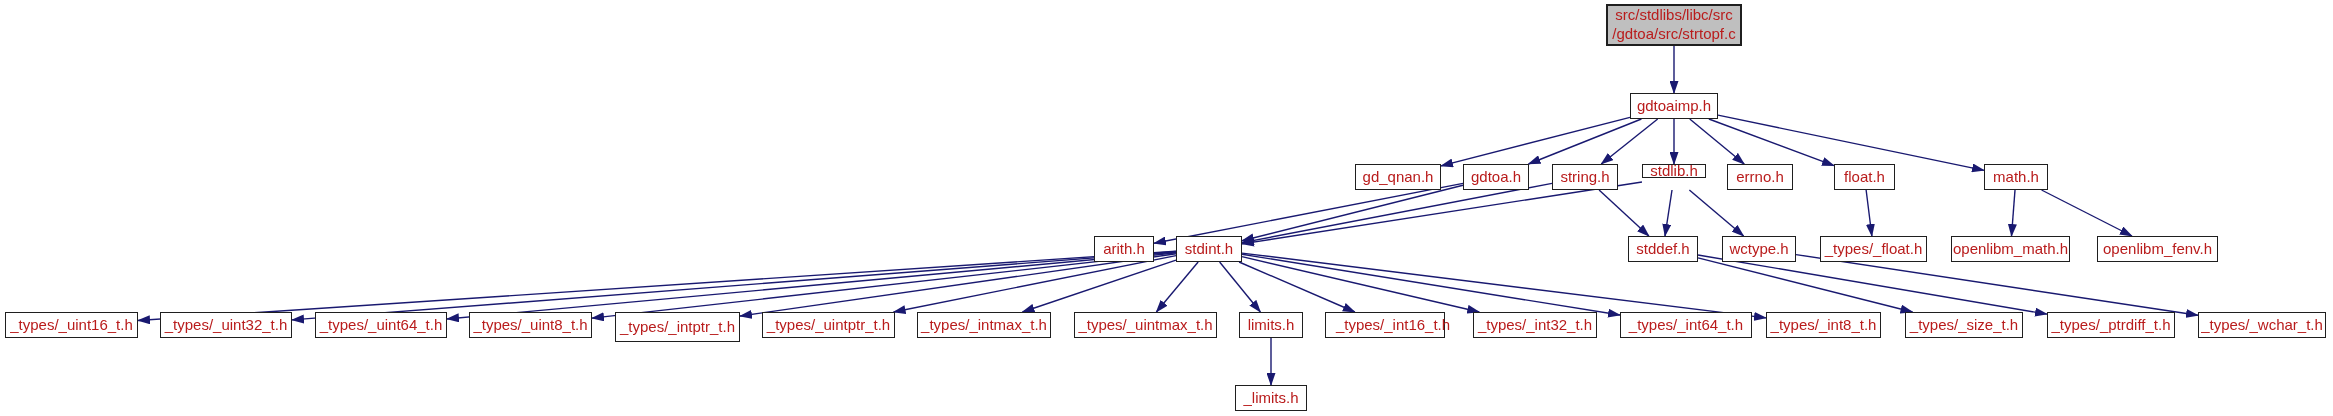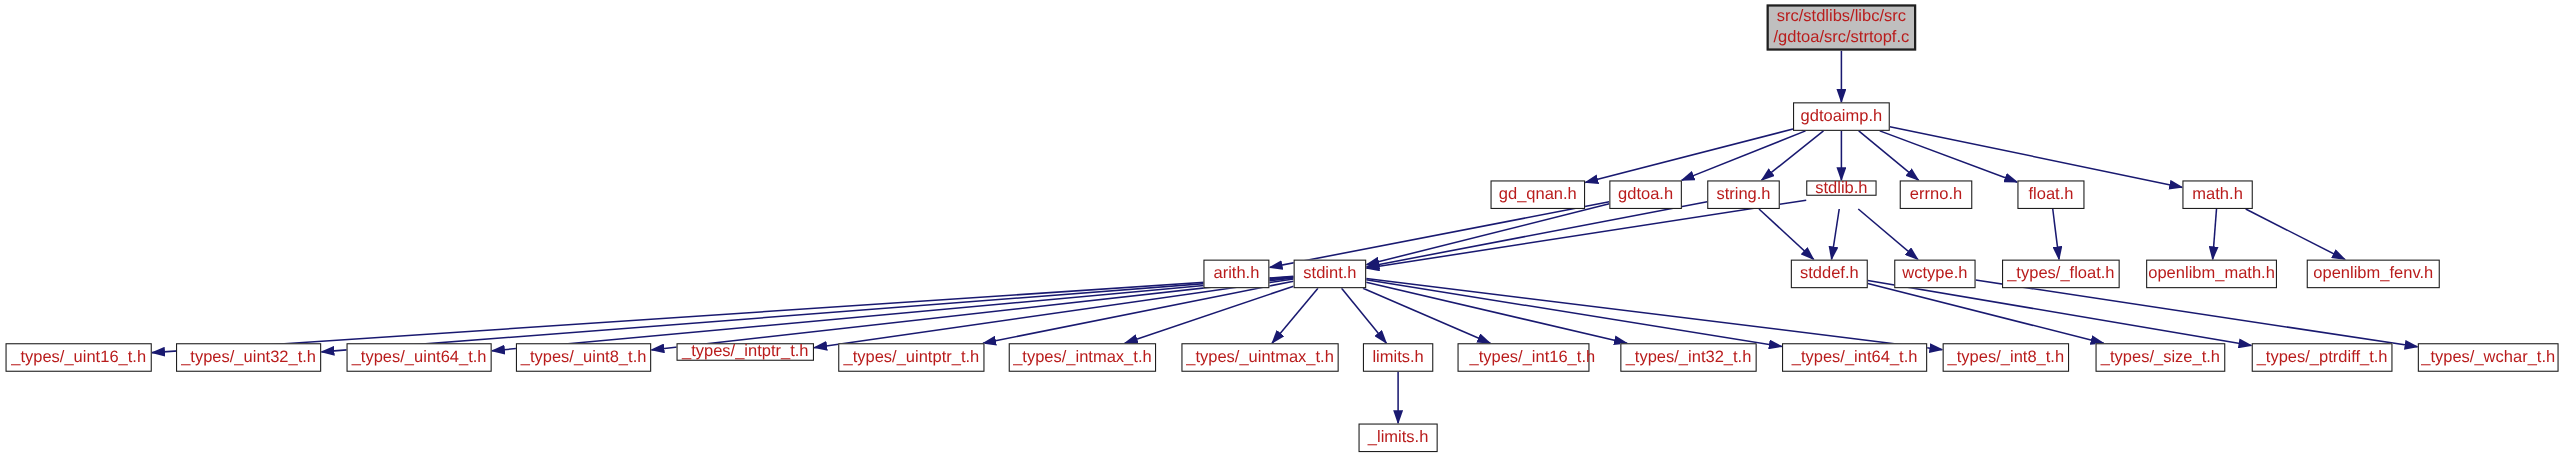--- a/index.html
+++ b/index.html
@@ -124,21 +124,21 @@
       </div>
       <div class="node" style="left: 160px; top: 312px; width: 132px; height: 26px; background: rgb(255, 255, 255); border-color: rgb(31, 31, 31);">
         <span>_types/_uint32_t.h</span>
       </div>
       <div class="node" style="left: 315px; top: 312px; width: 132px; height: 26px; background: rgb(255, 255, 255); border-color: rgb(31, 31, 31);">
         <span>_types/_uint64_t.h</span>
       </div>
       <div class="node" style="left: 469px; top: 312px; width: 123px; height: 26px; background: rgb(255, 255, 255); border-color: rgb(31, 31, 31);">
         <span>_types/_uint8_t.h</span>
       </div>
-      <div class="node" style="left: 615px; top: 312px; width: 125px; height: 16px; background: rgb(255, 255, 255); border-color: rgb(31, 31, 31);">
+      <div class="node" style="left: 615px; top: 312px; width: 125px; height: 30px; background: rgb(255, 255, 255); border-color: rgb(31, 31, 31);">
         <span>_types/_intptr_t.h</span>
       </div>
       <div class="node" style="left: 762px; top: 312px; width: 133px; height: 26px; background: rgb(255, 255, 255); border-color: rgb(31, 31, 31);">
         <span>_types/_uintptr_t.h</span>
       </div>
       <div class="node" style="left: 917px; top: 312px; width: 134px; height: 26px; background: rgb(255, 255, 255); border-color: rgb(31, 31, 31);">
         <span>_types/_intmax_t.h</span>
       </div>
       <div class="node" style="left: 1074px; top: 312px; width: 143px; height: 26px; background: rgb(255, 255, 255); border-color: rgb(31, 31, 31);">
         <span>_types/_uintmax_t.h</span>

